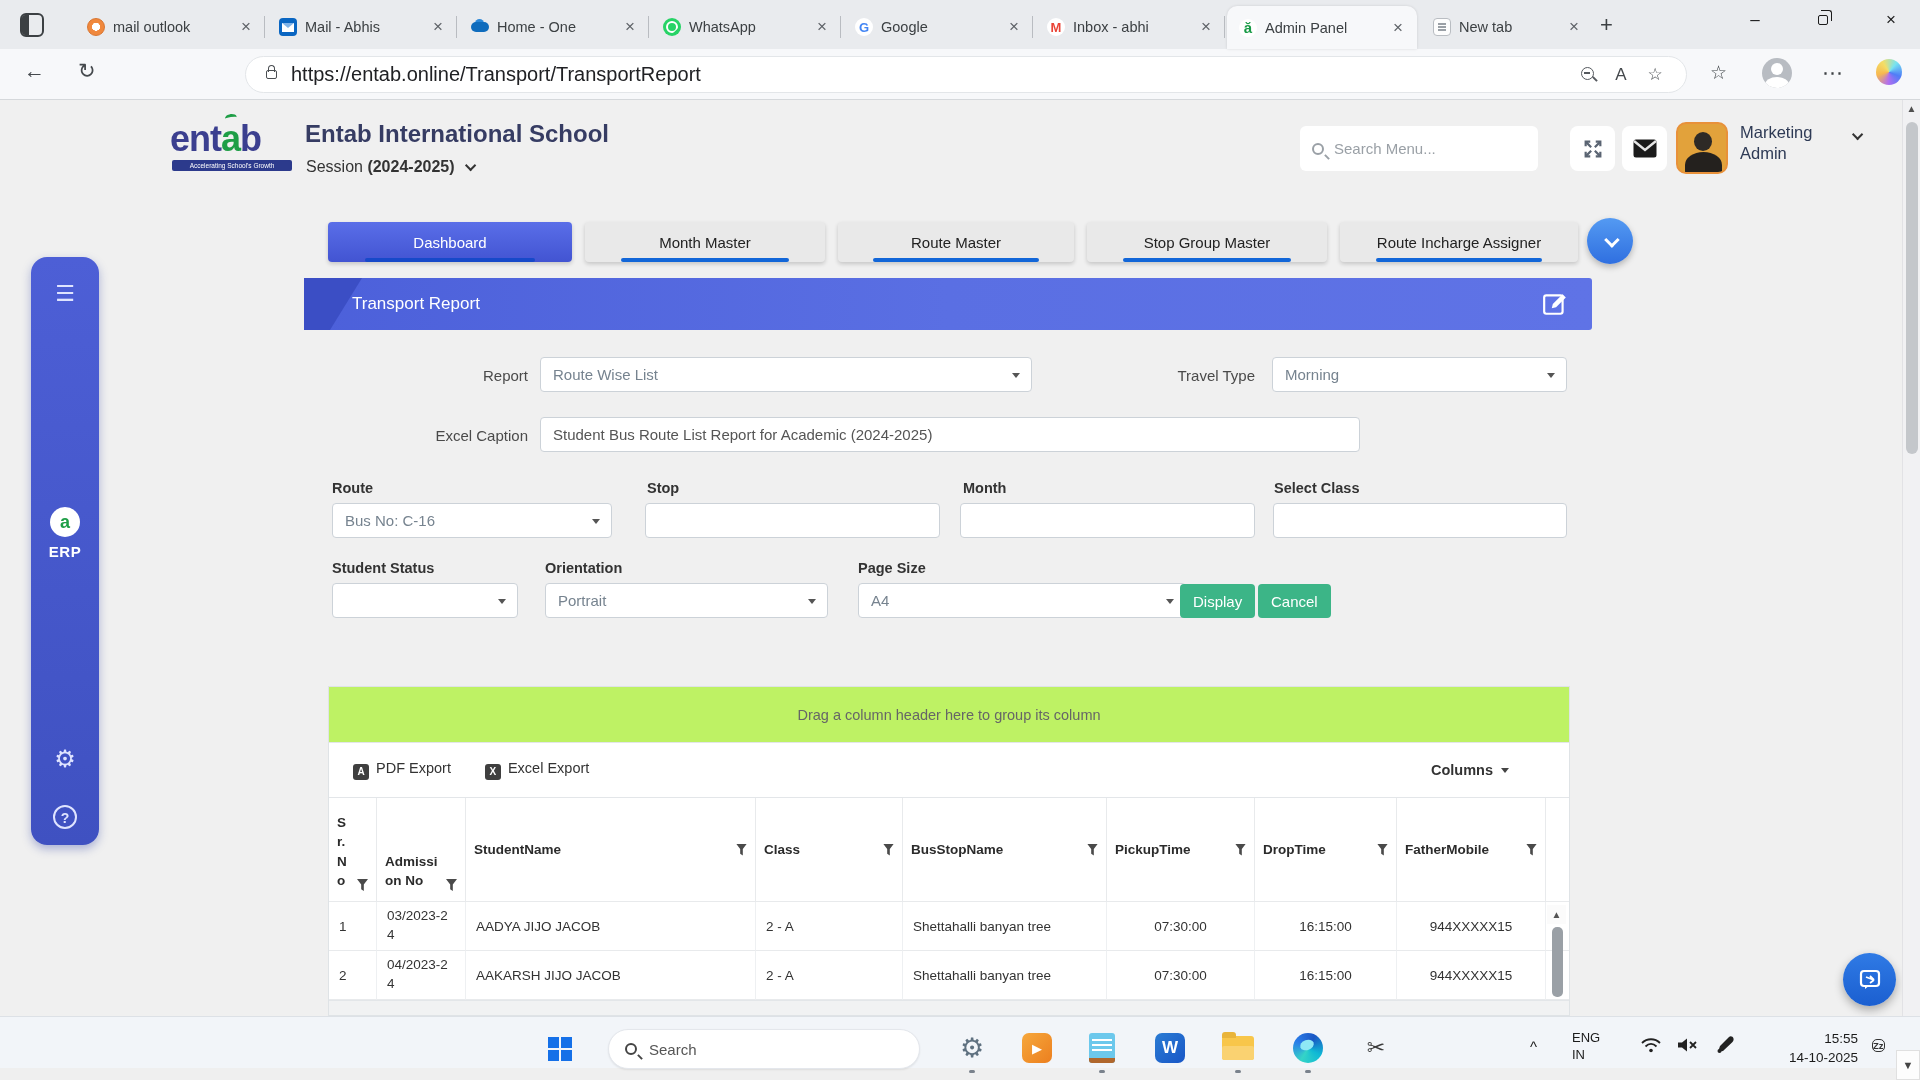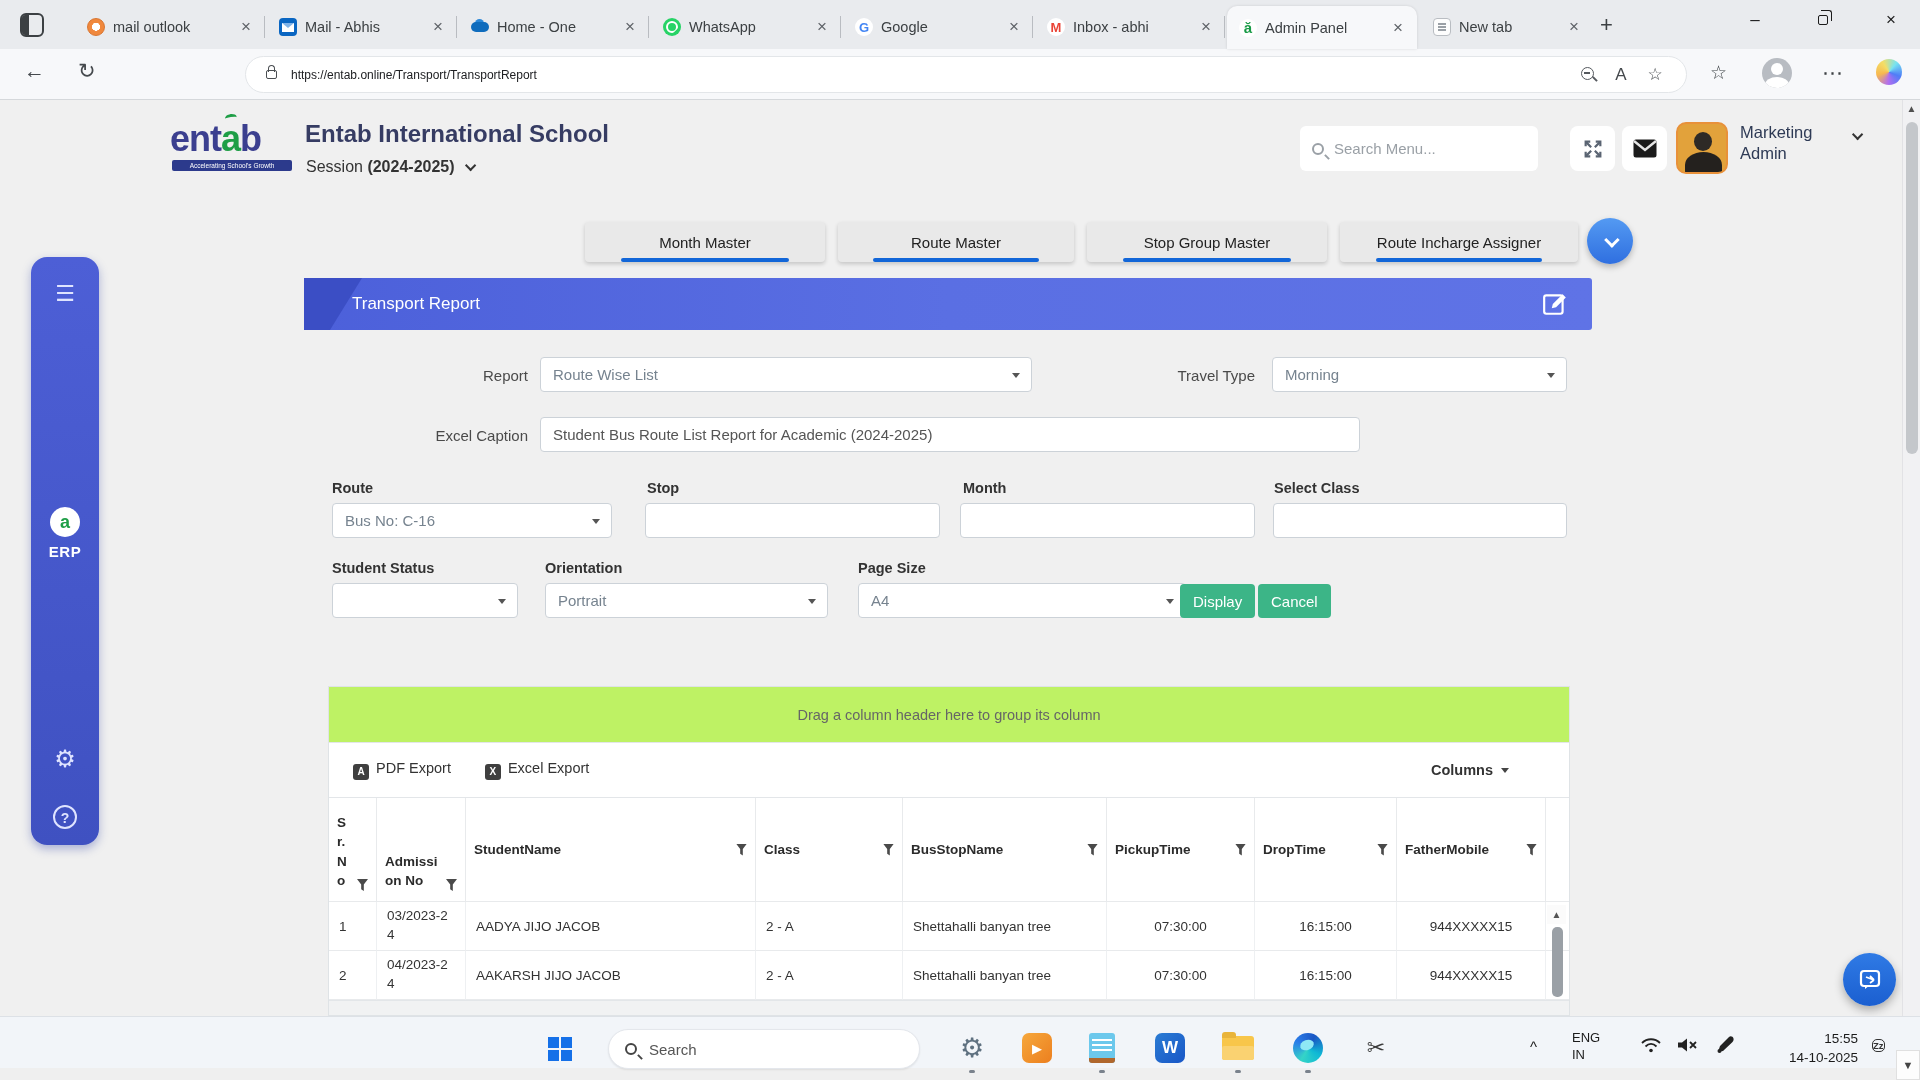--- a/index.html
+++ b/index.html
@@ -32,21 +32,21 @@
   #newtab-btn { position:absolute; left:1600px; top:12px; font-size:22px; color:#3c4043; }
   .winbtn { position:absolute; top:0; width:46px; height:40px; display:flex; align-items:center; justify-content:center; color:#1b1b1b; font-size:17px; }
   #restore-glyph { width:10px; height:10px; border:1.4px solid #1b1b1b; border-radius:2px; position:relative; }
   #restore-glyph::after { content:""; position:absolute; left:2px; bottom:2px; width:10px; height:10px; border:1.4px solid #1b1b1b; border-left:none; border-bottom:none; border-radius:0 3px 0 0; transform:translate(0,-1px); }
 
   #addressrow { position:absolute; top:49px; left:0; width:1920px; height:51px; background:#f7f8fa; border-bottom:1px solid #d5d8db; }
   .navglyph { position:absolute; top:10px; font-size:21px; color:#45494d; }
   #urlpill { position:absolute; left:245px; top:7px; width:1442px; height:37px; background:#ffffff; border:1px solid #e3e6e9; border-radius:19px; display:flex; align-items:center; padding:0 14px 0 20px; }
   .lockbox { width:11px; height:9px; border:1.6px solid #4a4e52; border-radius:2px; position:relative; margin-right:14px; flex:none; }
   .lockbox::before { content:""; position:absolute; left:1px; top:-6px; width:5px; height:6px; border:1.6px solid #4a4e52; border-bottom:none; border-radius:4px 4px 0 0; }
-  #url-text { font-size:12px; color:#202124; flex:1; }
+  #url-text { font-size:20px; color:#202124; flex:1; }
   .pill-icon { width:34px; text-align:center; font-size:17px; color:#45494d; flex:none; }
   .magminus { width:13px; height:13px; border:1.8px solid #55595e; border-radius:50%; position:relative; display:inline-block; }
   .magminus::before { content:""; position:absolute; left:2px; top:4.5px; width:6px; height:1.8px; background:#55595e; }
   .magminus::after { content:""; position:absolute; left:10px; top:10px; width:6px; height:1.8px; background:#55595e; transform:rotate(45deg); }
   .chromeicon { position:absolute; top:12px; font-size:19px; color:#3c4043; }
   #profile-avatar { position:absolute; left:1762px; top:9px; width:30px; height:30px; border-radius:50%; background:#b8bcc2; overflow:hidden; }
   #profile-avatar::before { content:""; position:absolute; left:9px; top:5px; width:12px; height:12px; border-radius:50%; background:#fff; }
   #profile-avatar::after { content:""; position:absolute; left:3px; top:19px; width:24px; height:16px; border-radius:50%; background:#fff; }
   #copilot-icon { position:absolute; left:1876px; top:10px; width:26px; height:26px; border-radius:50%;
       background:conic-gradient(from 40deg, #76e3f2, #4f7df7, #b16ef0, #f7b84f, #f4de66, #76e3f2); }
@@ -277,20 +277,24 @@
   <div id="sidebar">
     <div class="ham">☰</div>
     <div id="erp-block">
       <div id="erp-icon">a</div>
       <div id="erp-label">ERP</div>
     </div>
     <div class="gear">⚙</div>
     <div id="help-circle">?</div>
   </div>
 
+  <div class="navtab active" style="left:328px; width:244px;">
+    <span>Dashboard</span>
+      <span class="underline"></span>
+  </div>
   <div class="navtab" style="left:585px; width:240px;">
     <span>Month Master</span>
       <span class="underline"></span>
   </div>
   <div class="navtab" style="left:838px; width:236px;">
     <span>Route Master</span>
       <span class="underline"></span>
   </div>
   <div class="navtab" style="left:1087px; width:240px;">
     <span>Stop Group Master</span>

